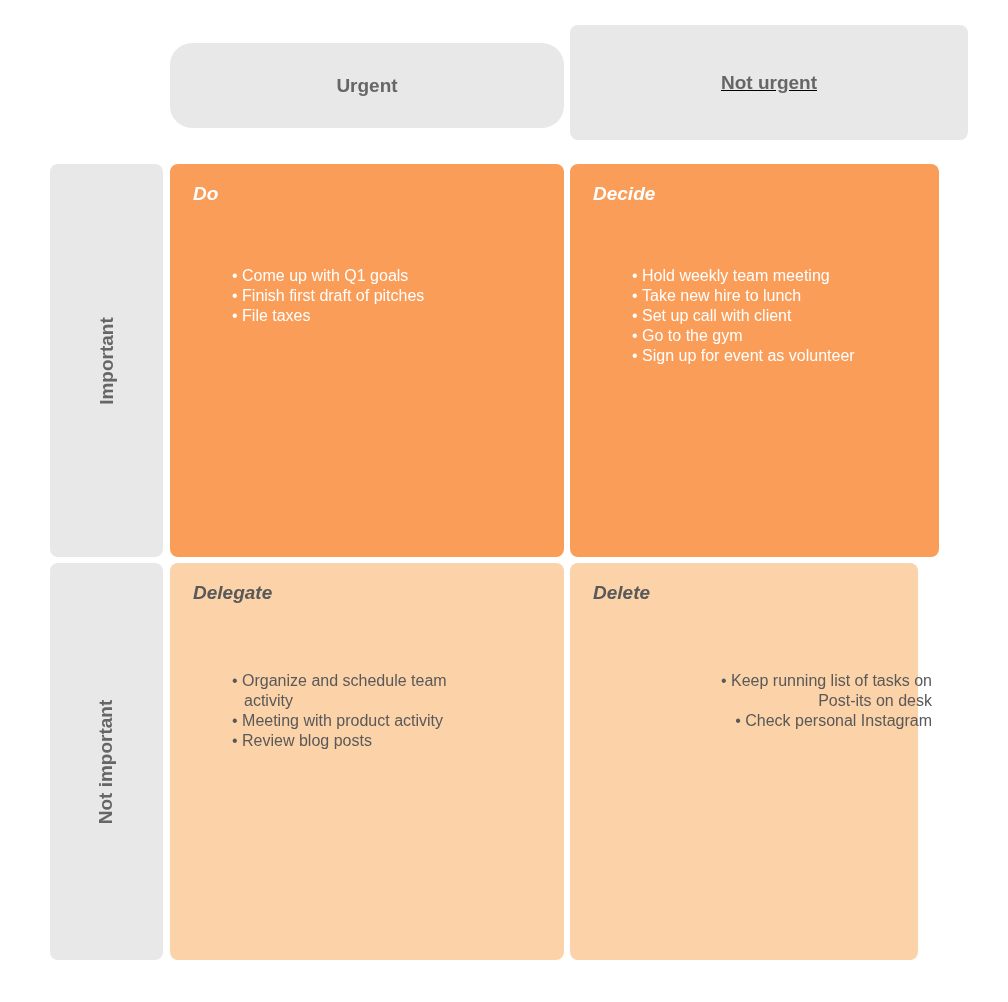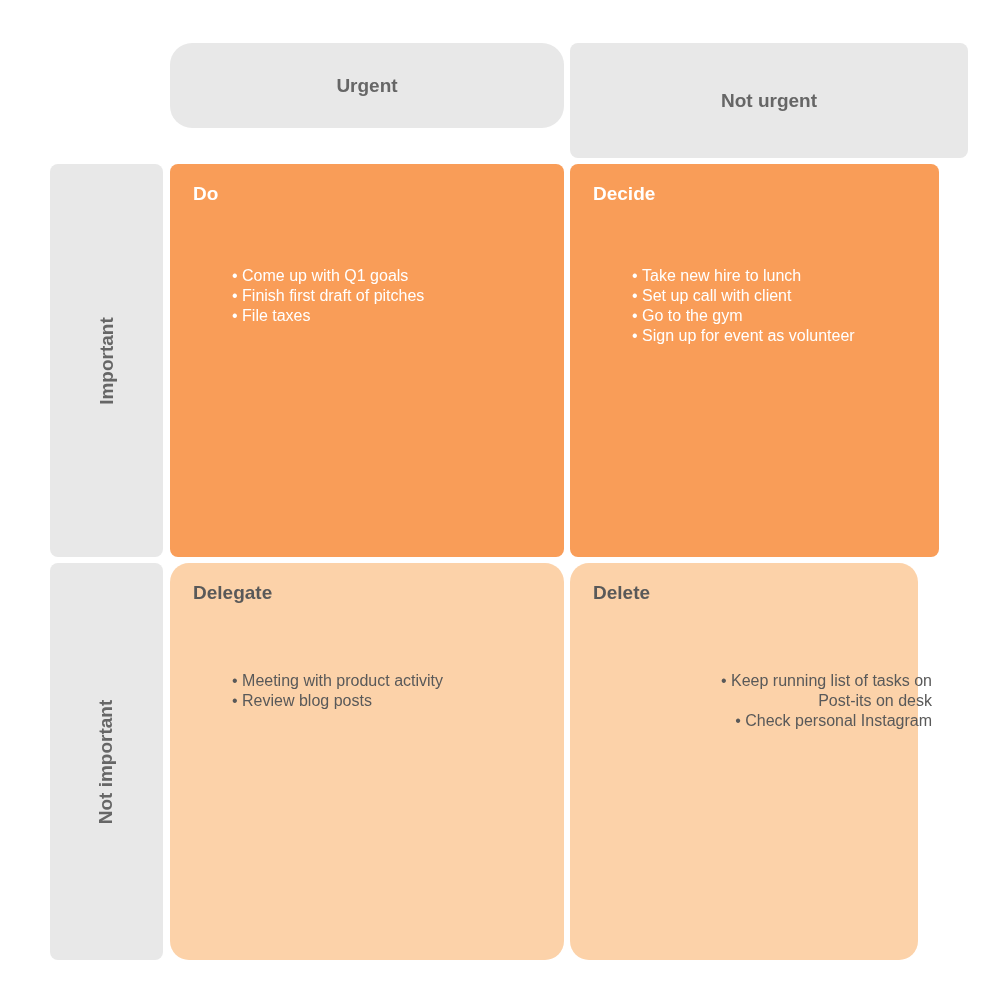--- a/index.html
+++ b/index.html
@@ -30,37 +30,38 @@
   .axis-label {
     color: #666666;
     font-weight: bold;
     font-size: 19px;
     white-space: nowrap;
   }
   .vlabel .axis-label {
     transform: rotate(-90deg);
   }
   .h-urgent        { left: 170px; top: 43px;  width: 394px; height: 85px; border-radius: 22px; }
-  .h-noturgent     { left: 570px; top: 43px;  width: 398px; height: 115px; }
+  .h-noturgent     { left: 570px; top: 25px;  width: 398px; height: 115px; text-decoration: underline; }
   .l-important     { left: 50px;  top: 164px; width: 113px; height: 393px; }
   .l-notimportant  { left: 50px;  top: 563px; width: 113px; height: 397px; }
   
   .q-do        { left: 170px; top: 164px; width: 394px; height: 393px; }
   .q-decide    { left: 570px; top: 164px; width: 369px; height: 393px; }
   .q-delegate  { left: 170px; top: 563px; width: 394px; height: 397px; }
   .q-delete    { left: 570px; top: 563px; width: 348px; height: 397px; text-align: right; }
   .quad-dark  { background: #f99d58; color: #ffffff; }
-  .quad-light { background: #fcd2a9; color: #595959; border-radius: 19px; }
+  .quad-light { background: #fcd2a9; color: #595959; }
   .quad-title {
     position: absolute;
     top: 20px;
     left: 23px;
     font-size: 19px;
     font-weight: bold;
     line-height: 1.1;
+    font-style: italic;
   }
   .task-list {
     position: absolute;
     left: 62px;
     top: 102px;
     margin: 0;
     padding: 0;
     list-style: none;
     font-size: 16px;
     line-height: 20px;
@@ -100,30 +101,33 @@
     <ul class="task-list">
         <li>Come up with Q1 goals</li>
         <li>Finish first draft of pitches</li>
         <li>File taxes</li>
       </ul>
   </div>
 
   <div class="cell quad-dark q-decide">
     <div class="quad-title">Decide</div>
     <ul class="task-list">
+        <li>Hold weekly team meeting</li>
         <li>Take new hire to lunch</li>
         <li>Set up call with client</li>
         <li>Go to the gym</li>
         <li>Sign up for event as volunteer</li>
       </ul>
   </div>
 
   <div class="cell quad-light q-delegate">
     <div class="quad-title">Delegate</div>
     <ul class="task-list">
+        <li>Organize and schedule team
+activity</li>
         <li>Meeting with product activity</li>
         <li>Review blog posts</li>
       </ul>
   </div>
 
   <div class="cell quad-light q-delete">
     <div class="quad-title">Delete</div>
     <ul class="task-list">
         <li>Keep running list of tasks on
 Post-its on desk</li>

